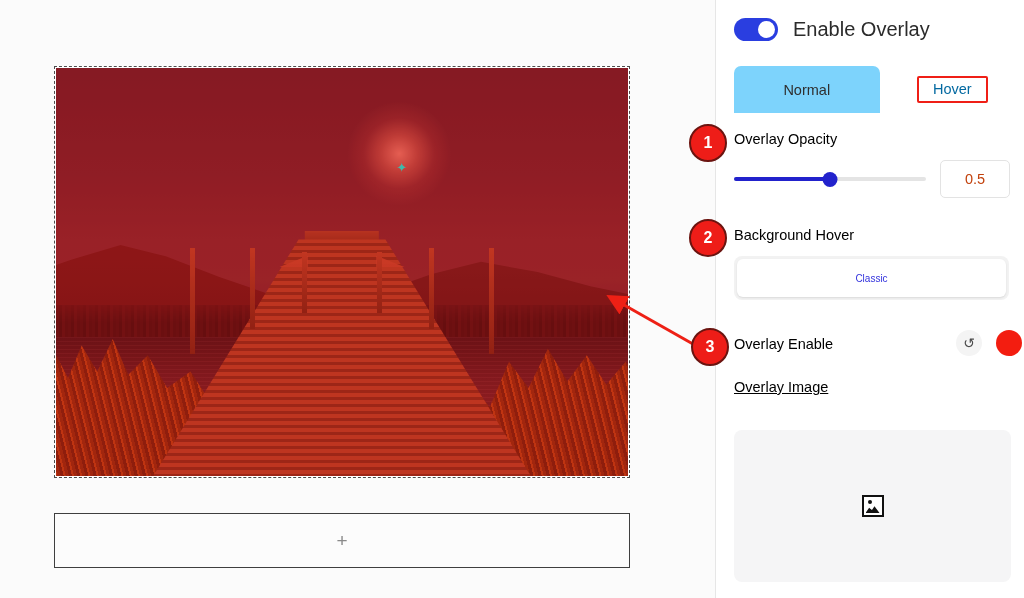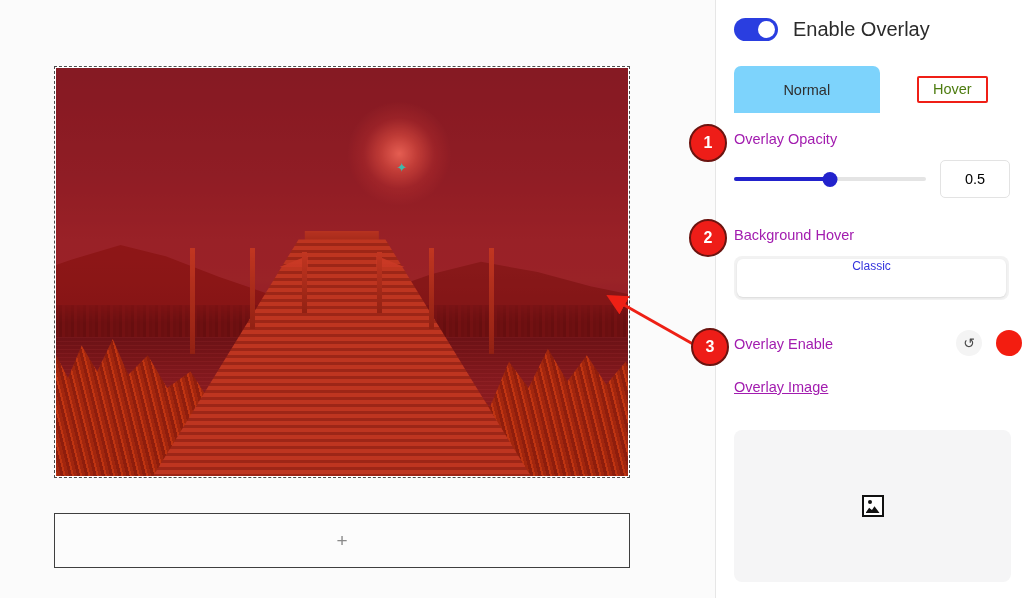--- a/index.html
+++ b/index.html
@@ -263,35 +263,35 @@
     font-size: 14.5px;
     box-sizing: border-box;
   }
   .tab.inactive {
     background: #7dd3fc;
     color: #2f2f2f;
     border-radius: 7px 7px 0 0;
   }
   .tab.active {
     background: #ffffff;
-    color: #4d7c0f;
+    color: #0369a1;
     border-radius: 7px 7px 0 0;
   }
   .tab-hl {
     border: 2px solid #ef1f16;
     padding: 4px 14px;
     border-radius: 2px;
     line-height: 1.1;
   }
 
   .section-label {
     position: absolute;
     left: 18px;
     font-size: 14.5px;
-    color: #a21caf;
+    color: #000000;
   }
   .lbl-opacity { top: 131px; }
   .lbl-bgtype  { top: 227px; }
   .lbl-color   { top: 336px; }
   .lbl-image   { top: 379px; text-decoration: underline; }
 
   
   .slider-row {
     position: absolute;
     left: 18px; top: 160px;
@@ -334,40 +334,41 @@
     width: 70px;
     height: 38px;
     box-sizing: border-box;
     border: 1px solid #e3e3e3;
     border-radius: 5px;
     background: #ffffff;
     display: flex;
     align-items: center;
     justify-content: center;
     font-size: 14.5px;
-    color: #000000;
+    color: #c2410c;
   }
 
   
   .segmented {
     position: absolute;
     left: 18px; top: 256px;
     width: 275px;
     height: 44px;
     background: #f2f2f2;
     border-radius: 8px;
     display: flex;
     padding: 3px;
     box-sizing: border-box;
   }
   .segment {
     flex: 1;
     display: flex;
-    justify-content: center;
-    font-size: 12px;
+    align-items: center;
+    justify-content: center;
+    font-size: 10px;
     border-radius: 6px;
     color: #2f2f2f;
   }
   .segment.selected {
     background: #ffffff;
     color: #3333dd;
     box-shadow: 0 1px 2px rgba(0,0,0,0.10);
   }
 
   

